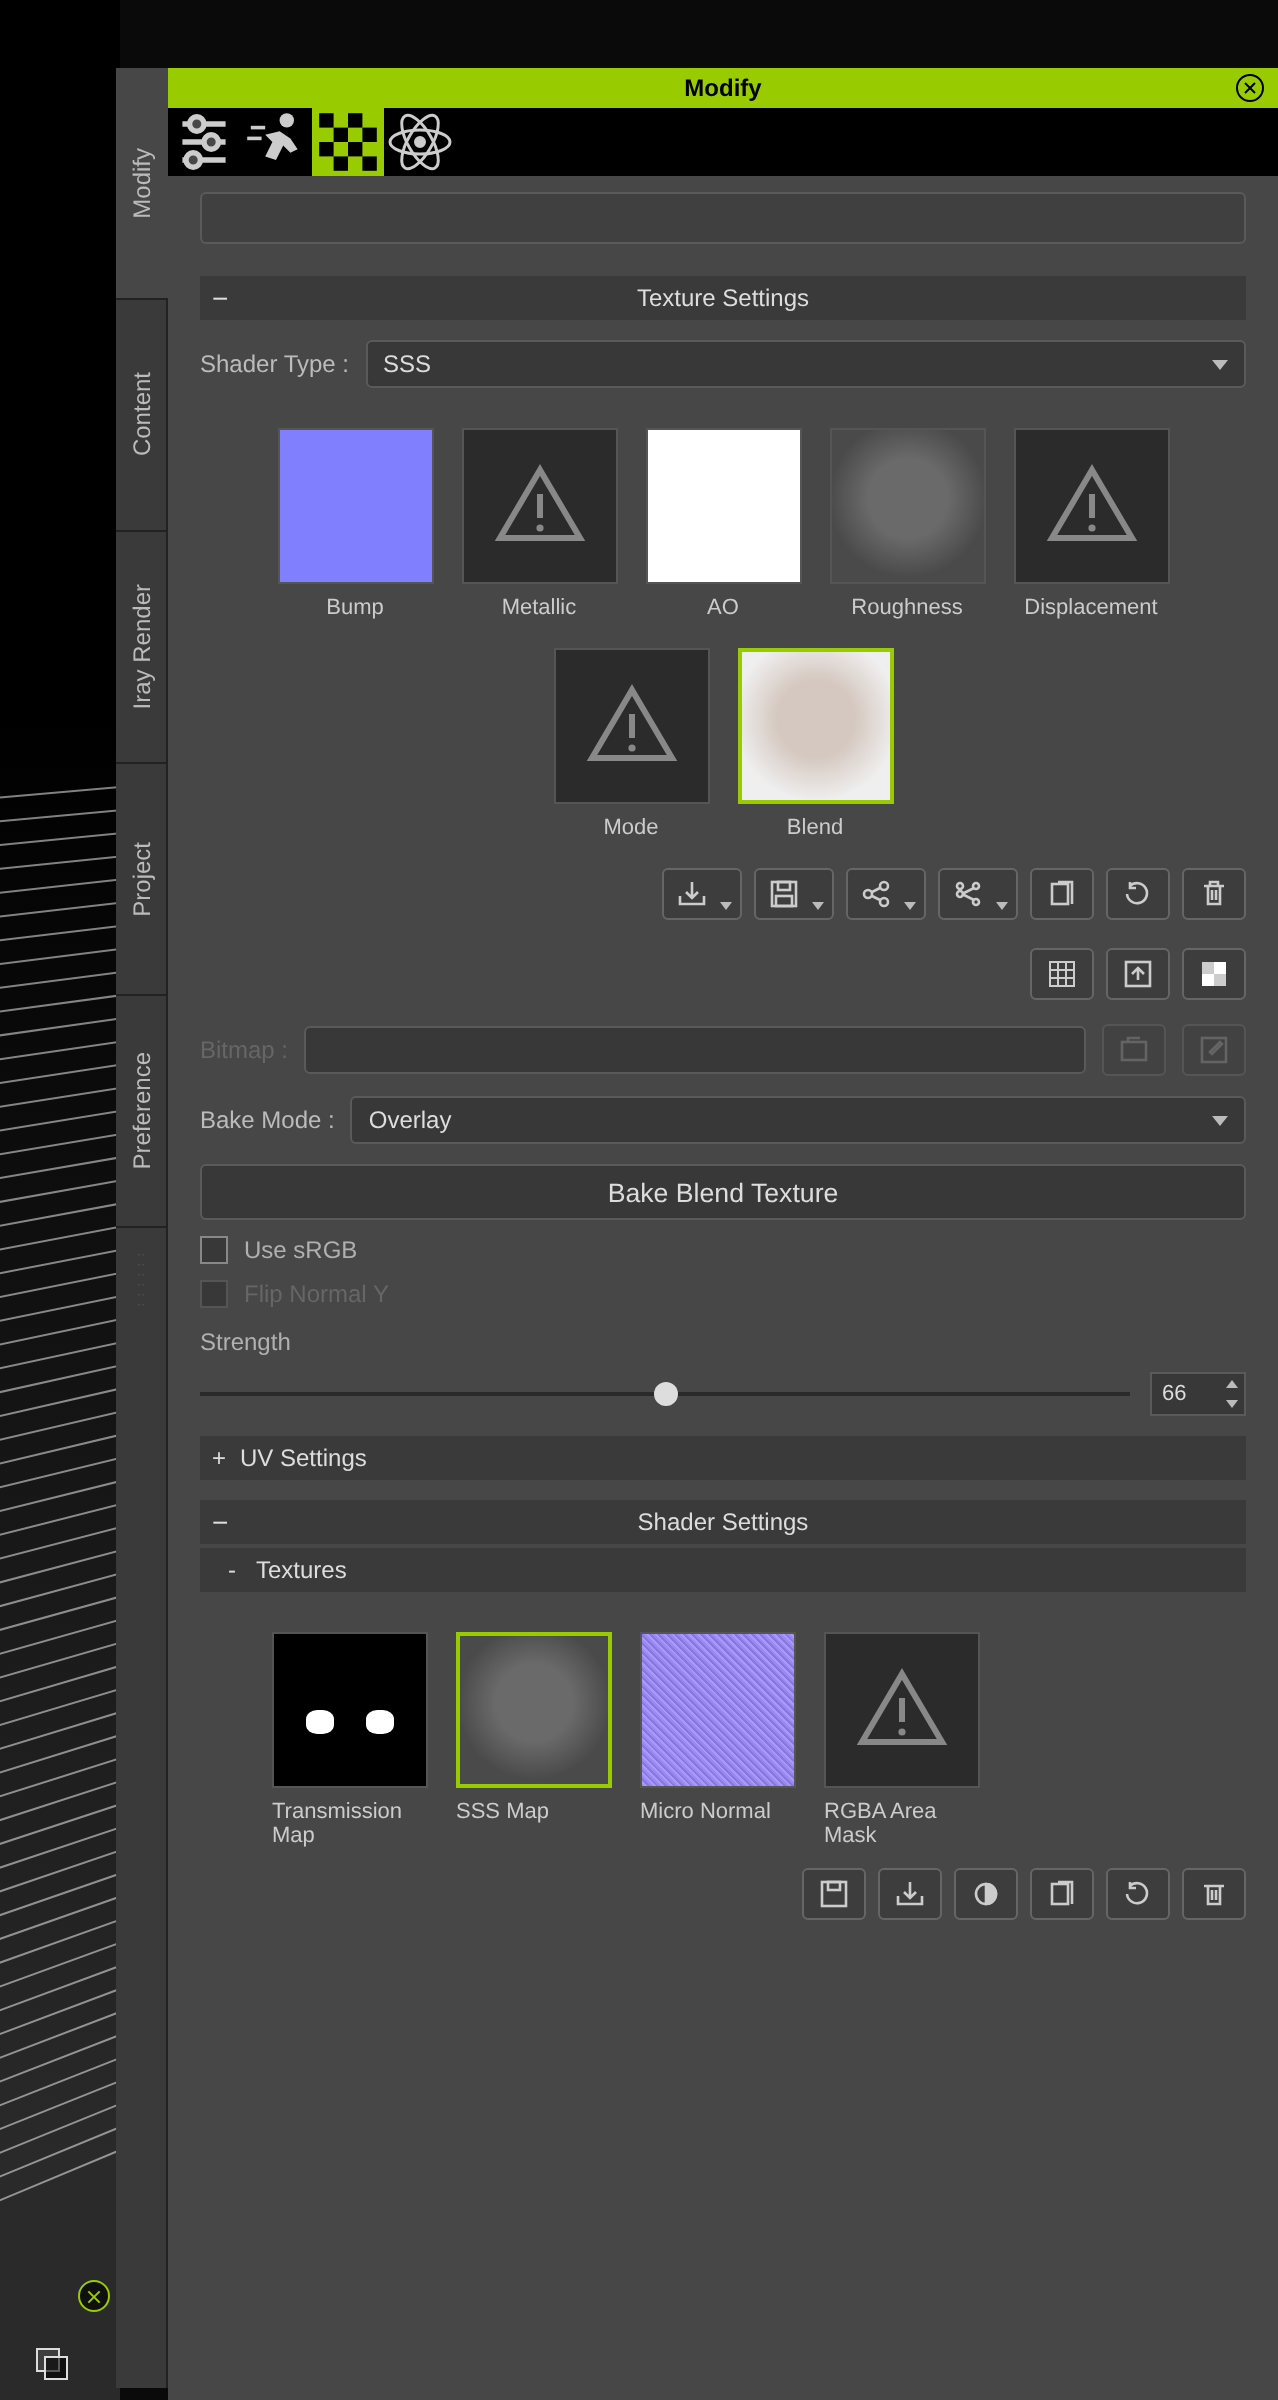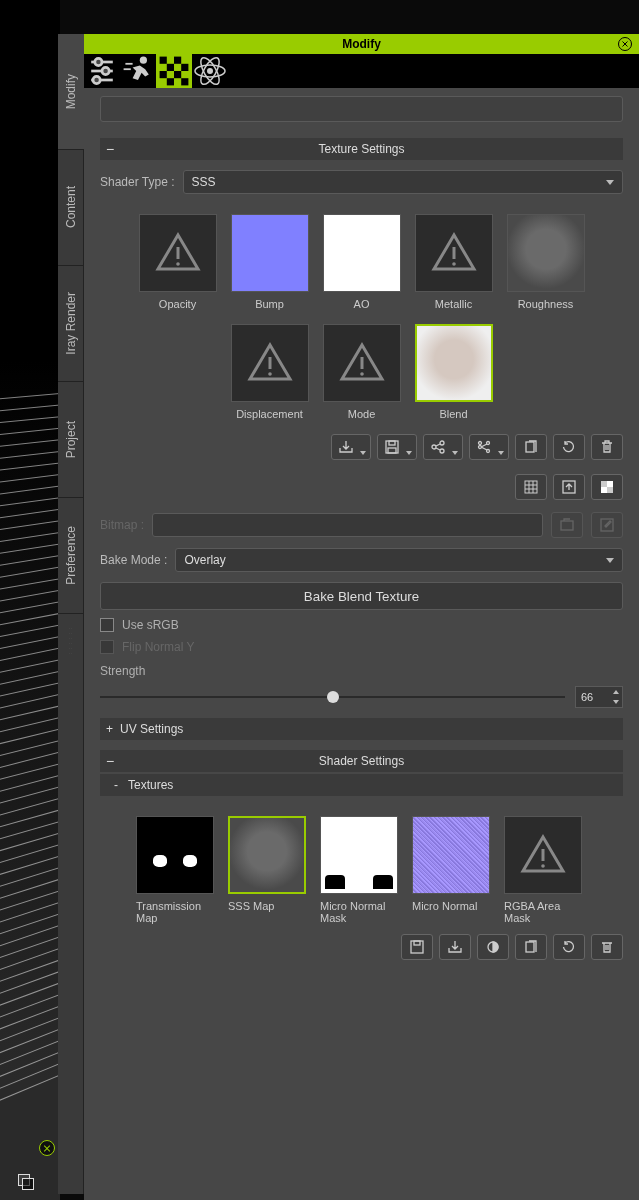--- a/index.html
+++ b/index.html
@@ -253,48 +253,38 @@
     <div class="row">
       <span class="row-label">Shader Type :</span>
       <div class="select">
         <span>SSS</span>
         <span class="chev-down"></span>
       </div>
     </div>
     
     <div class="tex-grid" id="texgrid-main">
         <div class="tex-item">
-          <div class="tex-thumb ">
-            <div class="warn-tri"><svg viewBox="0 0 48 48">
-                <path d="M24 6 L44 40 L4 40 Z" fill="none" stroke="#888" stroke-width="3"></path>
-                <line x1="24" y1="18" x2="24" y2="30" stroke="#888" stroke-width="3"></line>
-                <circle cx="24" cy="35" r="1.8" fill="#888"></circle>
-              </svg></div>
-          </div>
-          <div class="tex-label">Opacity</div>
-        </div>
-        <div class="tex-item">
           <div class="tex-thumb tex-normal"></div>
           <div class="tex-label">Bump</div>
-        </div>
-        <div class="tex-item">
-          <div class="tex-thumb tex-white"></div>
-          <div class="tex-label">AO</div>
         </div>
         <div class="tex-item">
           <div class="tex-thumb ">
             <div class="warn-tri"><svg viewBox="0 0 48 48">
                 <path d="M24 6 L44 40 L4 40 Z" fill="none" stroke="#888" stroke-width="3"></path>
                 <line x1="24" y1="18" x2="24" y2="30" stroke="#888" stroke-width="3"></line>
                 <circle cx="24" cy="35" r="1.8" fill="#888"></circle>
               </svg></div>
           </div>
           <div class="tex-label">Metallic</div>
         </div>
         <div class="tex-item">
+          <div class="tex-thumb tex-white"></div>
+          <div class="tex-label">AO</div>
+        </div>
+        <div class="tex-item">
           <div class="tex-thumb tex-gray-face"></div>
           <div class="tex-label">Roughness</div>
         </div>
         <div class="tex-item">
           <div class="tex-thumb ">
             <div class="warn-tri"><svg viewBox="0 0 48 48">
                 <path d="M24 6 L44 40 L4 40 Z" fill="none" stroke="#888" stroke-width="3"></path>
                 <line x1="24" y1="18" x2="24" y2="30" stroke="#888" stroke-width="3"></line>
                 <circle cx="24" cy="35" r="1.8" fill="#888"></circle>
               </svg></div>
@@ -468,24 +458,20 @@
     <div class="tex-grid small" id="texgrid-shader">
         <div class="tex-item">
           <div class="tex-thumb tex-black-eyes"></div>
           <div class="tex-label">Transmission Map</div>
         </div>
         <div class="tex-item">
           <div class="tex-thumb tex-gray-face selected"></div>
           <div class="tex-label">SSS Map</div>
         </div>
         <div class="tex-item">
-          <div class="tex-thumb tex-mask"></div>
-          <div class="tex-label">Micro Normal Mask</div>
-        </div>
-        <div class="tex-item">
           <div class="tex-thumb tex-noise"></div>
           <div class="tex-label">Micro Normal</div>
         </div>
         <div class="tex-item">
           <div class="tex-thumb ">
             <div class="warn-tri"><svg viewBox="0 0 48 48">
                 <path d="M24 6 L44 40 L4 40 Z" fill="none" stroke="#888" stroke-width="3"></path>
                 <line x1="24" y1="18" x2="24" y2="30" stroke="#888" stroke-width="3"></line>
                 <circle cx="24" cy="35" r="1.8" fill="#888"></circle>
               </svg></div>

